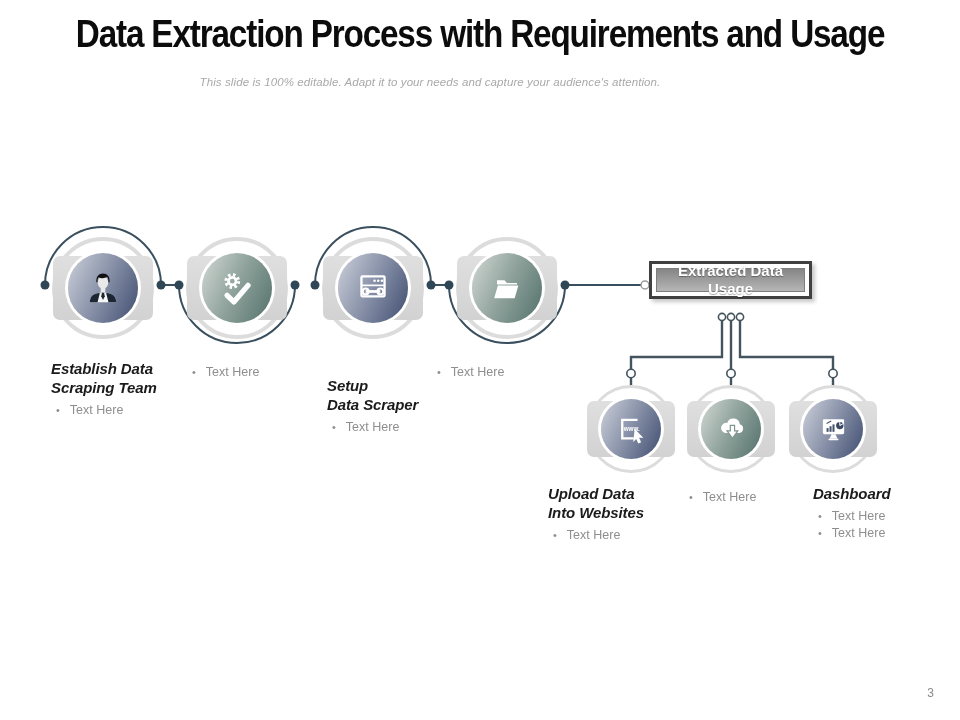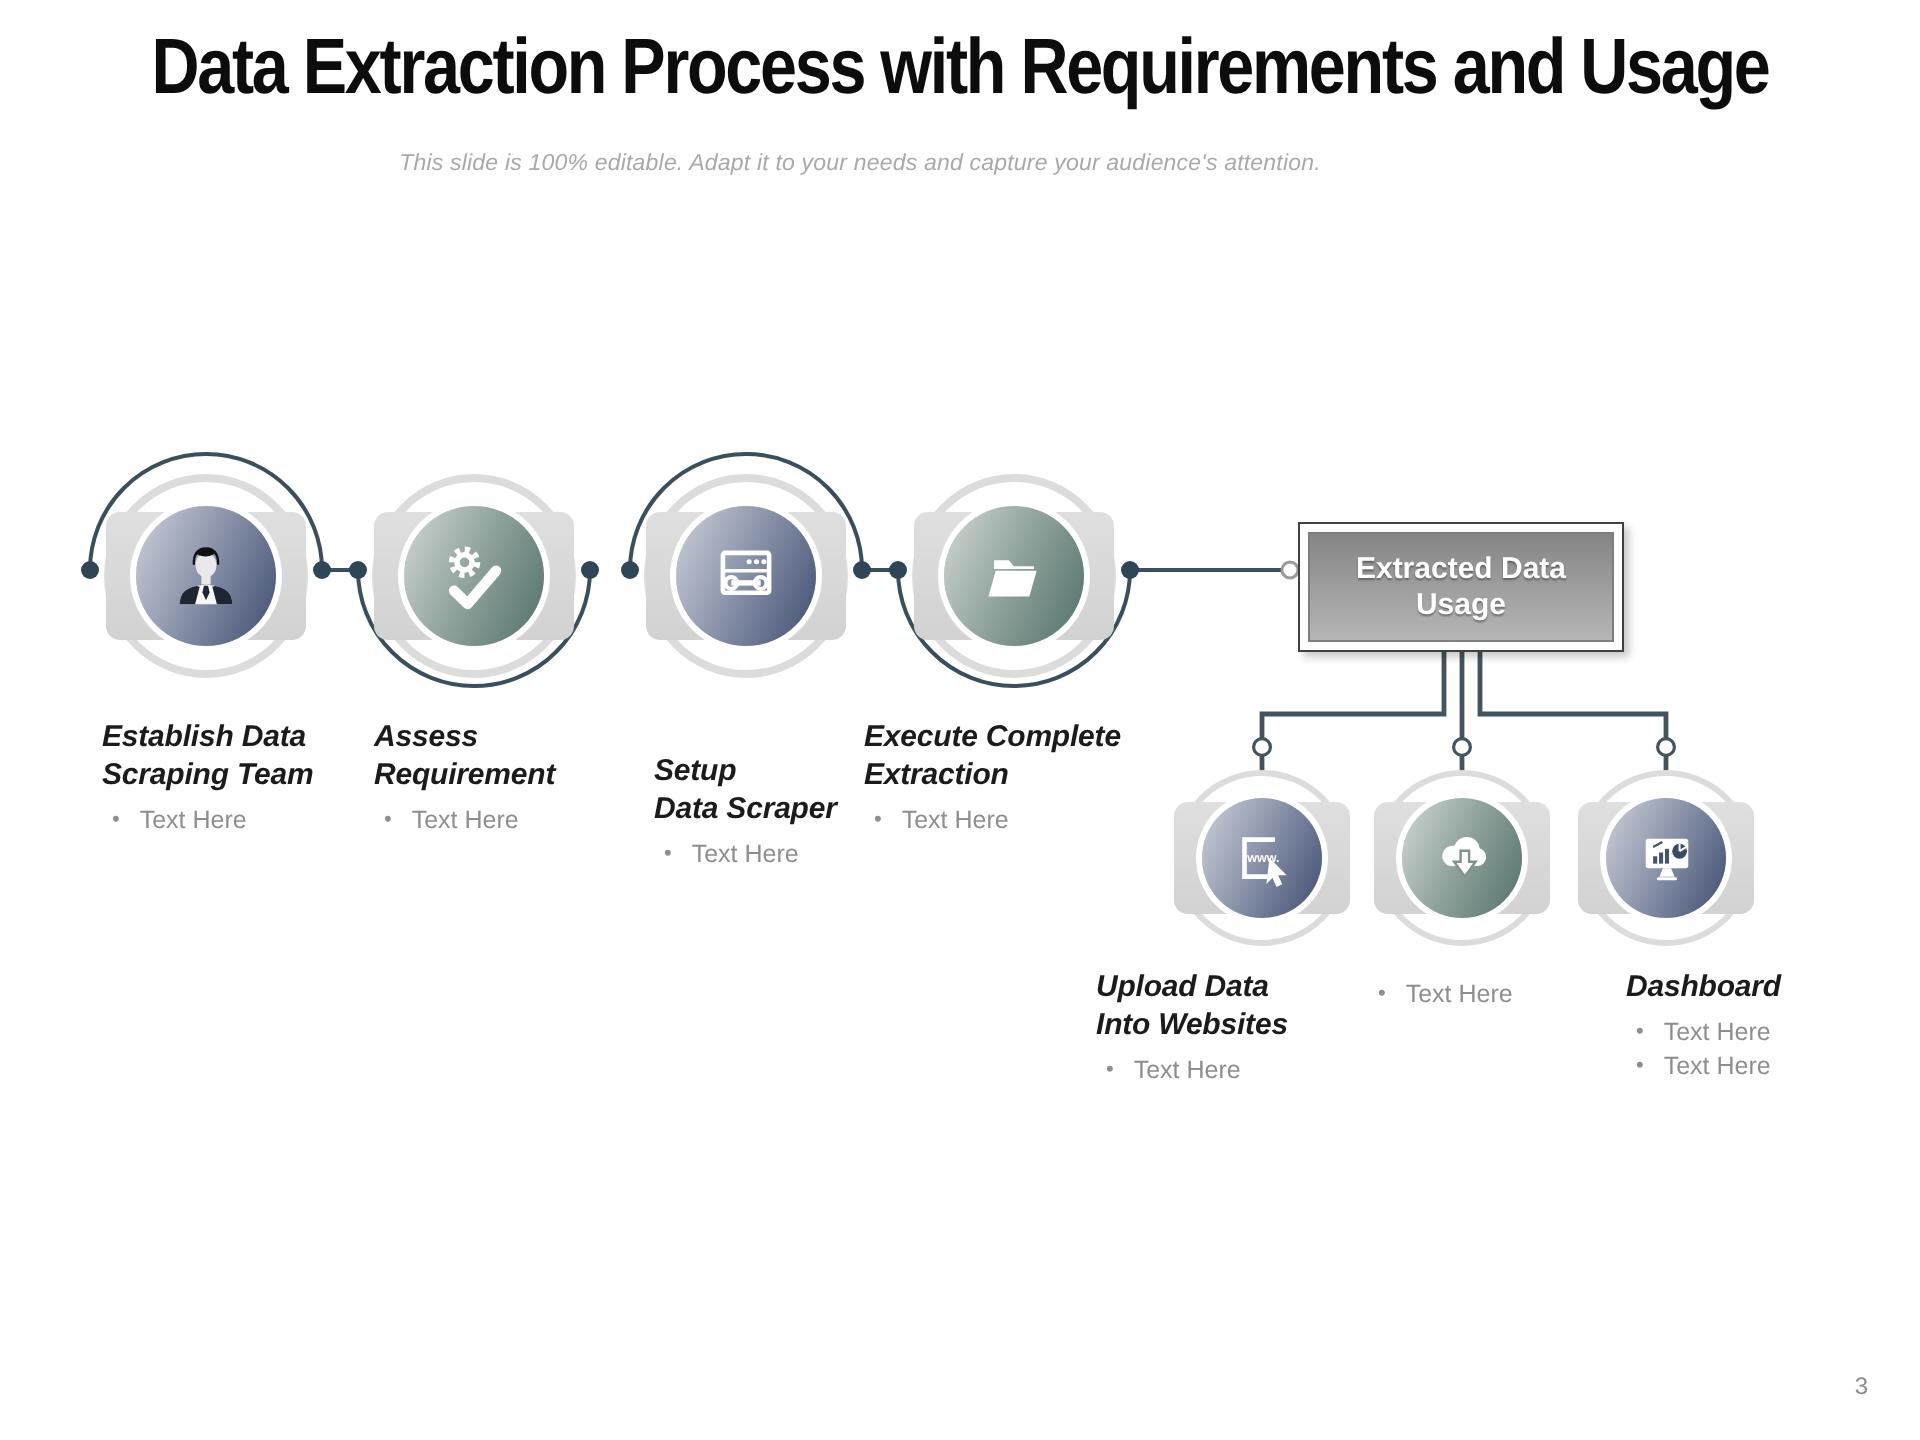--- a/index.html
+++ b/index.html
@@ -45,22 +45,22 @@
     white-space:pre-line;letter-spacing:-.1px;font-style:italic;
   }
   .bullets{margin-top:5px}
   .bullet-row{
     display:flex;gap:10px;padding-left:5px;font-size:12.5px;
     color:#8e8e8e;line-height:17px;
   }
   .bullet-row .m{font-size:11px;line-height:17px}
   
   .usage-box{
-    position:absolute;left:649px;top:261px;width:163px;height:65px;z-index:2;
-    background:#ffffff;border:1px solid #404040;box-sizing:border-box;
+    position:absolute;left:649px;top:261px;width:163px;height:38px;z-index:2;
+    background:#ffffff;border:3px solid #404040;box-sizing:border-box;
     box-shadow:2.5px 2.5px 4px rgba(0,0,0,.22);
   }
   .usage-inner{
     position:absolute;left:4px;top:4px;right:4px;bottom:4px;
     background:linear-gradient(180deg,#858585,#b6b6b6);border:1px solid #7e7e7e;
     display:flex;align-items:center;justify-content:center;text-align:center;
     color:#ffffff;font-weight:bold;font-size:15px;line-height:18px;
     white-space:pre-line;text-shadow:0 1px 1px rgba(0,0,0,.35);
   }
   .page-num{position:absolute;right:26px;top:686px;font-size:12px;color:#8a8a8a;z-index:3}
@@ -216,42 +216,38 @@
   <div class="t">Establish Data
 Scraping Team</div>
   <div class="bullets">
       <div class="bullet-row">
         <span class="m">•</span>
         <span>Text Here</span>
       </div>
     </div>
 </div>
 <div class="step-label" style="left:187px;top:359px">
-  <div class="t">Assess
-Requirement</div>
   <div class="bullets">
       <div class="bullet-row">
         <span class="m">•</span>
         <span>Text Here</span>
       </div>
     </div>
 </div>
 <div class="step-label" style="left:327px;top:376px">
   <div class="t">Setup
 Data Scraper</div>
   <div class="bullets">
       <div class="bullet-row">
         <span class="m">•</span>
         <span>Text Here</span>
       </div>
     </div>
 </div>
 <div class="step-label" style="left:432px;top:359px">
-  <div class="t">Execute Complete
-Extraction</div>
   <div class="bullets">
       <div class="bullet-row">
         <span class="m">•</span>
         <span>Text Here</span>
       </div>
     </div>
 </div>
 
 <div class="step-label" style="left:548px;top:484px">
   <div class="t">Upload Data

